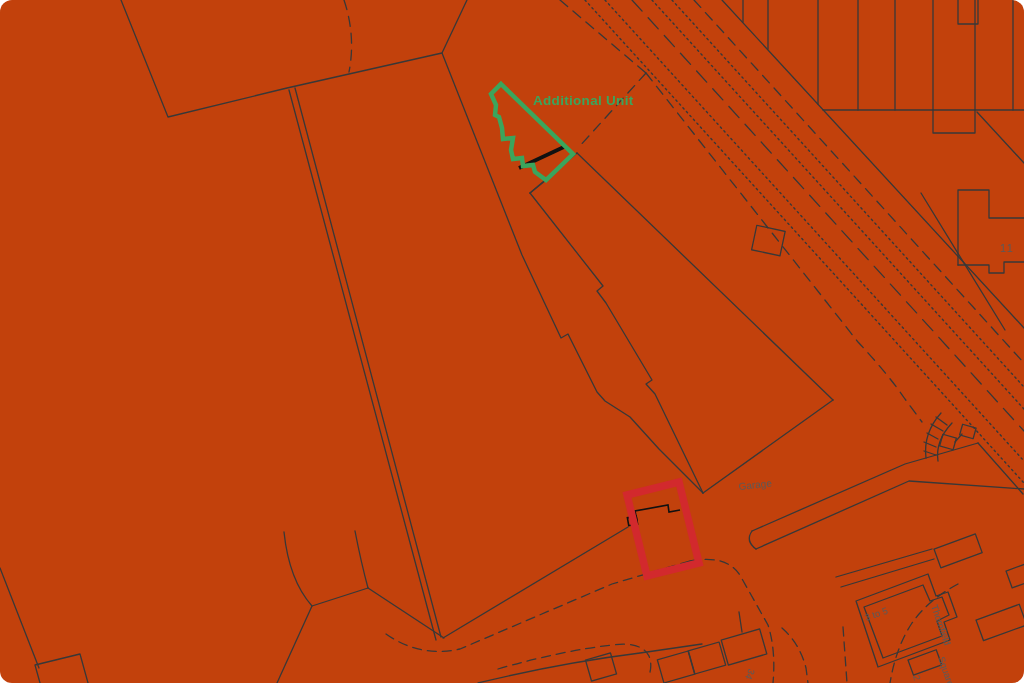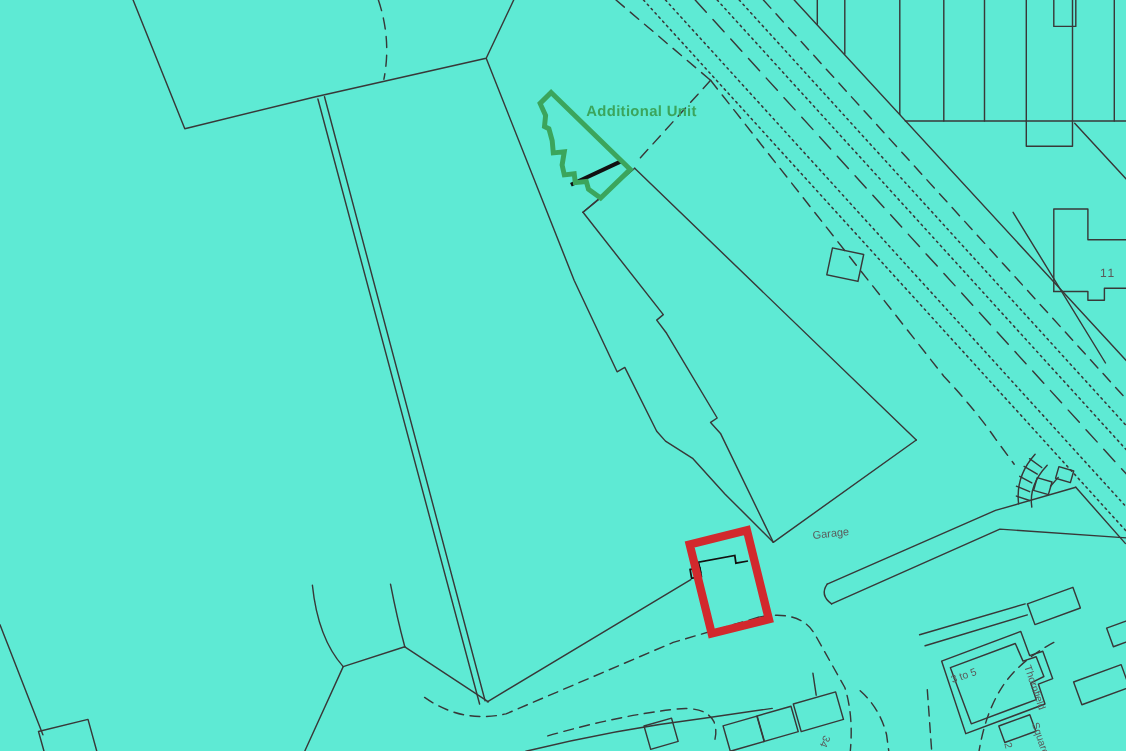--- a/index.html
+++ b/index.html
@@ -1,16 +1,16 @@
 <!DOCTYPE html>
 <html><head>
 <meta charset="utf-8">
 <style>
   html,body{margin:0;padding:0;background:#fff;}
-  .map-canvas{position:relative;width:1024px;height:683px;background:#5eead4;overflow:hidden;}
+  .map-canvas{position:relative;width:1024px;height:683px;background:#c2410c;overflow:hidden;border-radius:12px;}
   .map-canvas svg{position:absolute;left:0;top:0;width:100%;height:100%;}
   svg text{font-family:"Liberation Sans", sans-serif;}
   .lbl{font-size:10px;}
   .lbl-sm{font-size:9.5px;}
   .lbl-11{font-size:11px;letter-spacing:1.5px;}
   .lbl-unit{font-size:13.5px;font-weight:bold;letter-spacing:.3px;}
 </style>
 </head>
 <body>
 

